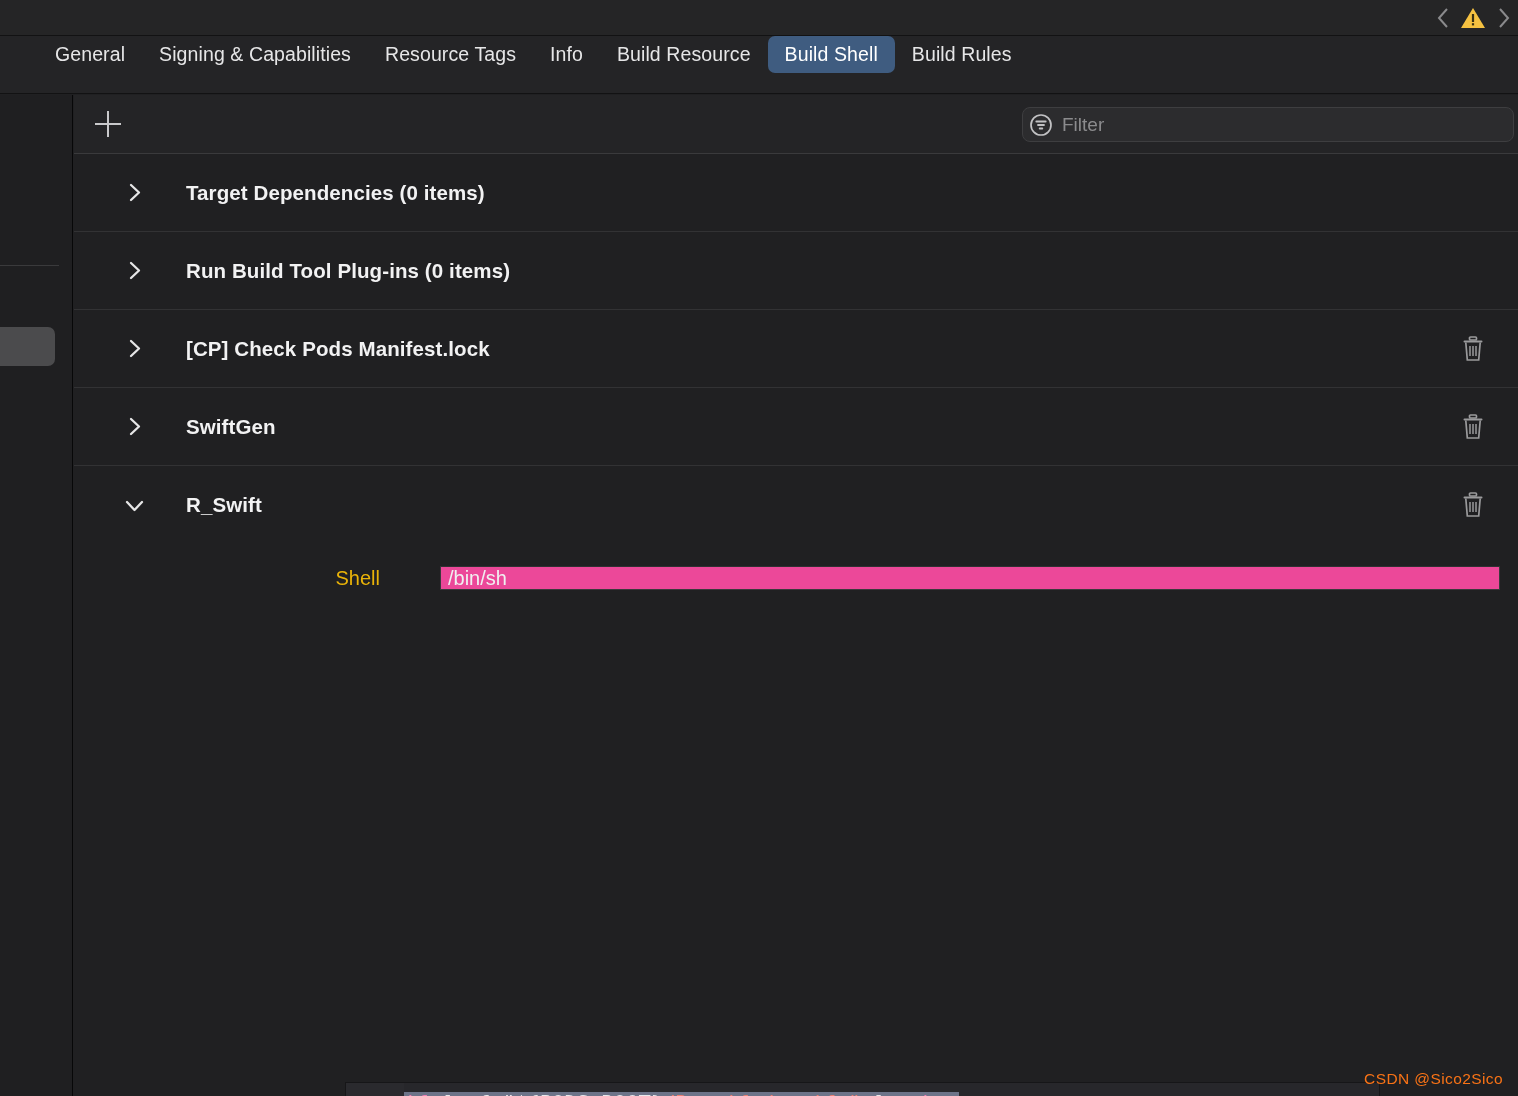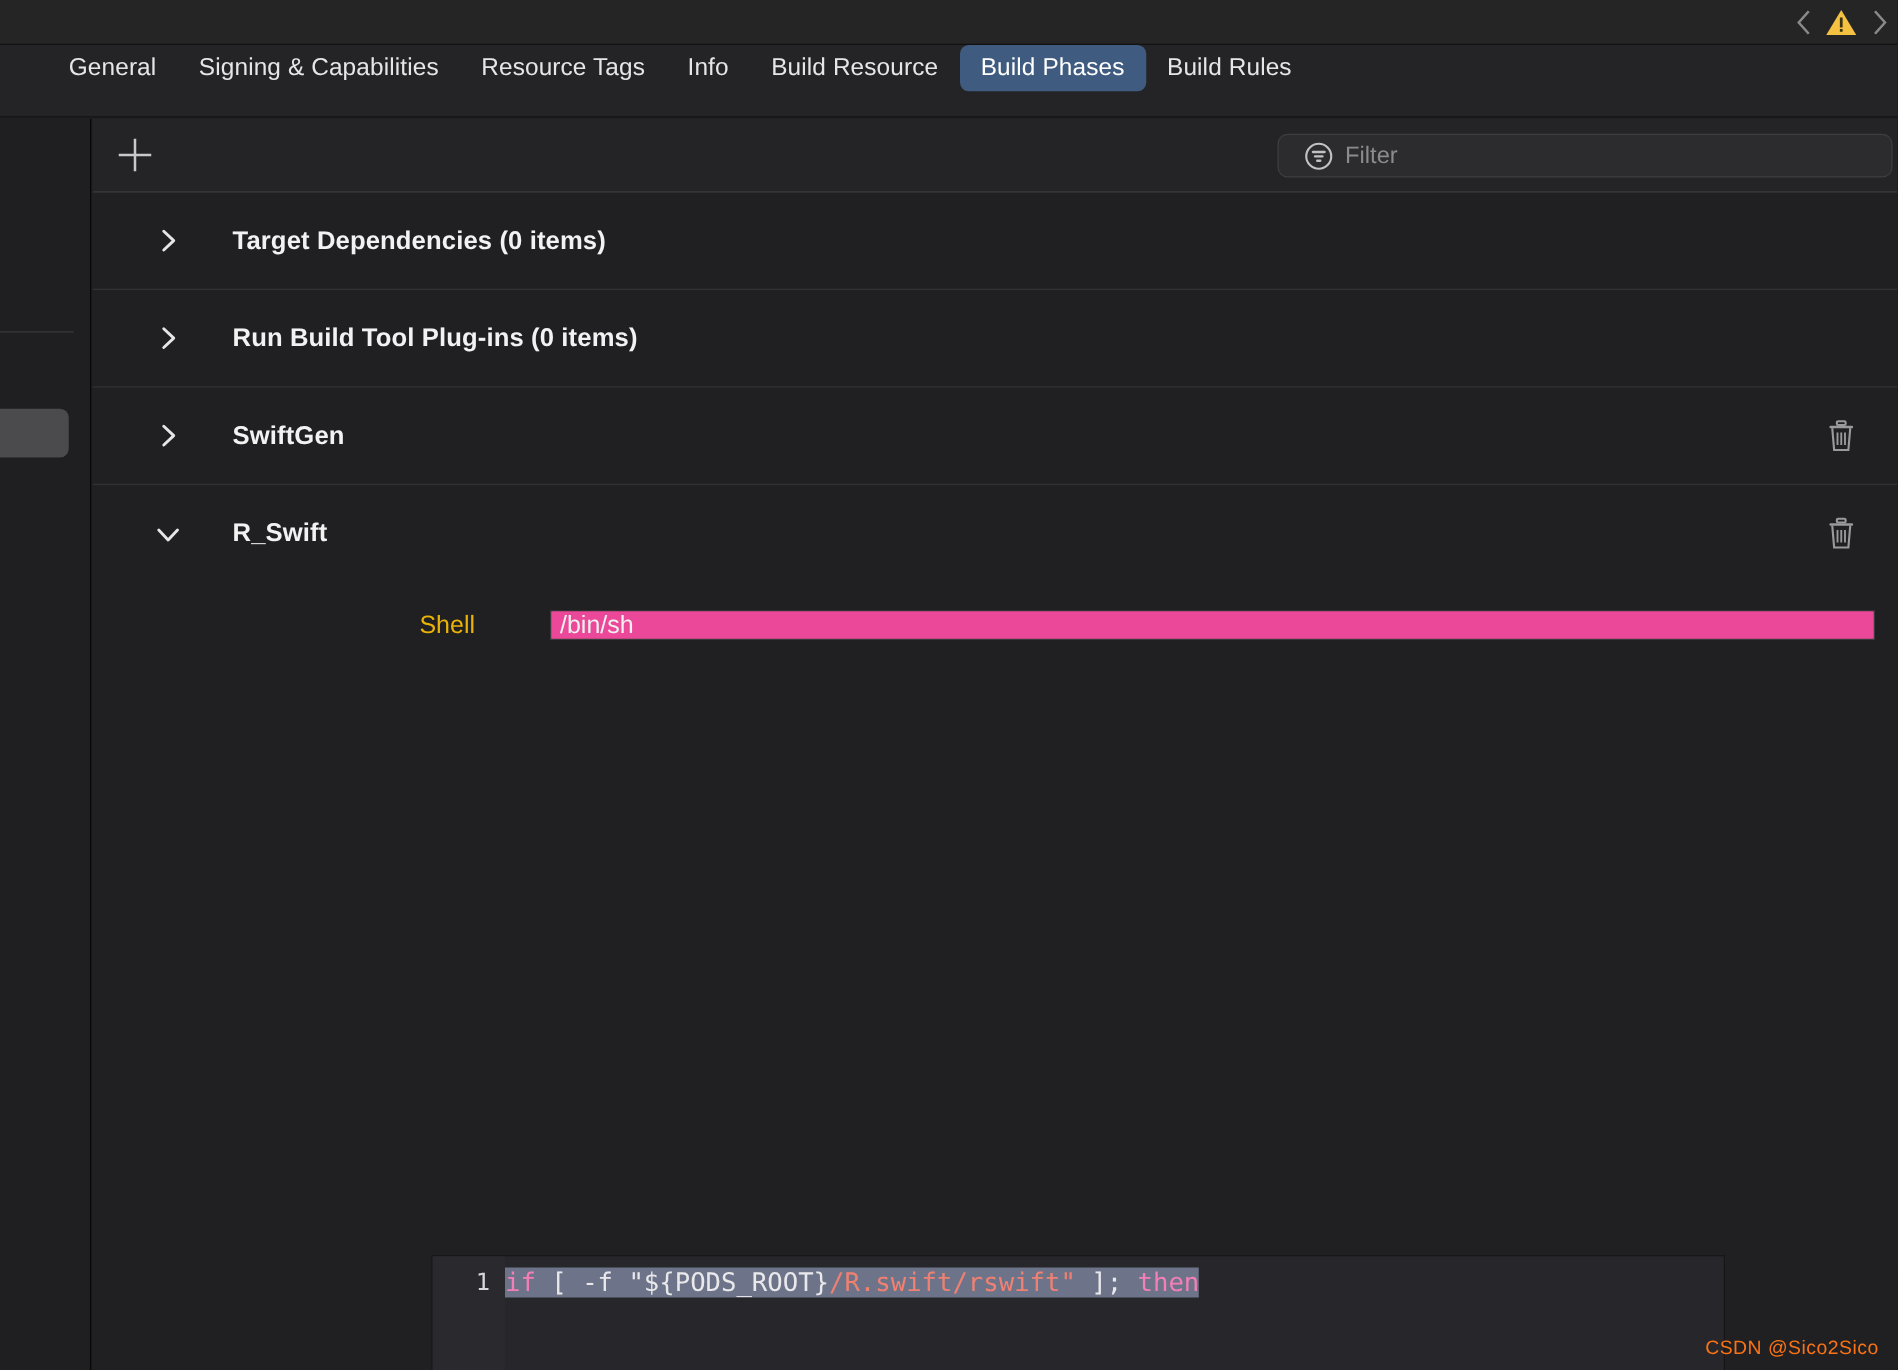--- a/index.html
+++ b/index.html
@@ -123,21 +123,21 @@
 
   .filter-field {
     position: absolute;
     left: 948px; top: 12px;
     width: 492px; height: 35px;
     background: #2c2c2e;
     border: 1px solid #3e3e40;
     border-radius: 8px;
     display: flex;
     align-items: center;
-    padding-left: 20px;
+    padding-left: 6px;
     gap: 9px;
     cursor: text;
     text-align: center;
   }
   .filter-icon { width: 24px; height: 24px; display:block; flex:0 0 auto; }
   .filter-placeholder {
     font-size: 19px;
     color: #8b8b8d;
   }
 
@@ -283,21 +283,21 @@
       </div>
     </div>
   </div>
 
   <div class="tabbar">
     <div class="tab">General</div>
     <div class="tab">Signing &amp; Capabilities</div>
     <div class="tab">Resource Tags</div>
     <div class="tab">Info</div>
     <div class="tab">Build Resource</div>
-    <div class="tab selected">Build Phases</div>
+    <div class="tab selected">Build Shell</div>
     <div class="tab">Build Rules</div>
   </div>
 
   <div class="sidebar">
     <div class="sb-sep"></div>
     <div class="sb-selected"></div>
   </div>
 
   <div class="main">
 
@@ -325,20 +325,38 @@
 
     <div class="phase-row">
       <div class="disclosure">
         <svg width="13" height="19" viewBox="0 0 13 19">
             <polyline points="3,2 11,9.5 3,17" fill="none" stroke="#e6e6e7" stroke-width="2.3" stroke-linecap="round" stroke-linejoin="round"></polyline>
           </svg>
       </div>
       <span class="phase-title">Run Build Tool Plug-ins (0 items)</span>
     </div>
 
+    <div class="phase-row">
+      <div class="disclosure">
+        <svg width="13" height="19" viewBox="0 0 13 19">
+            <polyline points="3,2 11,9.5 3,17" fill="none" stroke="#e6e6e7" stroke-width="2.3" stroke-linecap="round" stroke-linejoin="round"></polyline>
+          </svg>
+      </div>
+      <span class="phase-title">[CP] Check Pods Manifest.lock</span>
+      <div class="trash-btn">
+        <svg width="26" height="28" viewBox="0 0 26 28">
+          <rect x="9.5" y="2" width="7" height="3" rx="1" fill="none" stroke="#9a9a9c" stroke-width="1.7"></rect>
+          <rect x="3.5" y="5.5" width="19" height="2" rx="1" fill="#9a9a9c"></rect>
+          <path d="M5.8 7.5 L7.3 25 L18.7 25 L20.2 7.5" fill="none" stroke="#9a9a9c" stroke-width="1.7"></path>
+          <line x1="10" y1="11" x2="10" y2="21" stroke="#9a9a9c" stroke-width="1.5"></line>
+          <line x1="13" y1="11" x2="13" y2="21" stroke="#9a9a9c" stroke-width="1.5"></line>
+          <line x1="16" y1="11" x2="16" y2="21" stroke="#9a9a9c" stroke-width="1.5"></line>
+        </svg>
+      </div>
+    </div>
 
     <div class="phase-row">
       <div class="disclosure">
         <svg width="13" height="19" viewBox="0 0 13 19">
             <polyline points="3,2 11,9.5 3,17" fill="none" stroke="#e6e6e7" stroke-width="2.3" stroke-linecap="round" stroke-linejoin="round"></polyline>
           </svg>
       </div>
       <span class="phase-title">SwiftGen</span>
       <div class="trash-btn">
         <svg width="26" height="28" viewBox="0 0 26 28">

